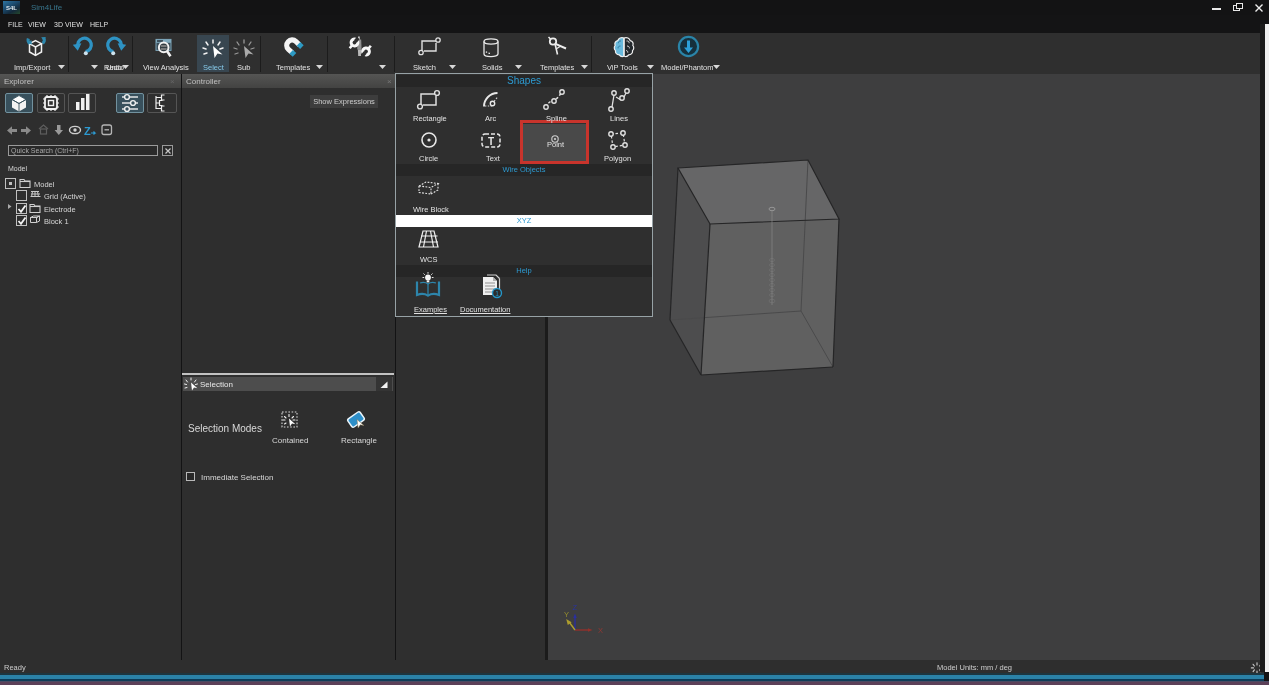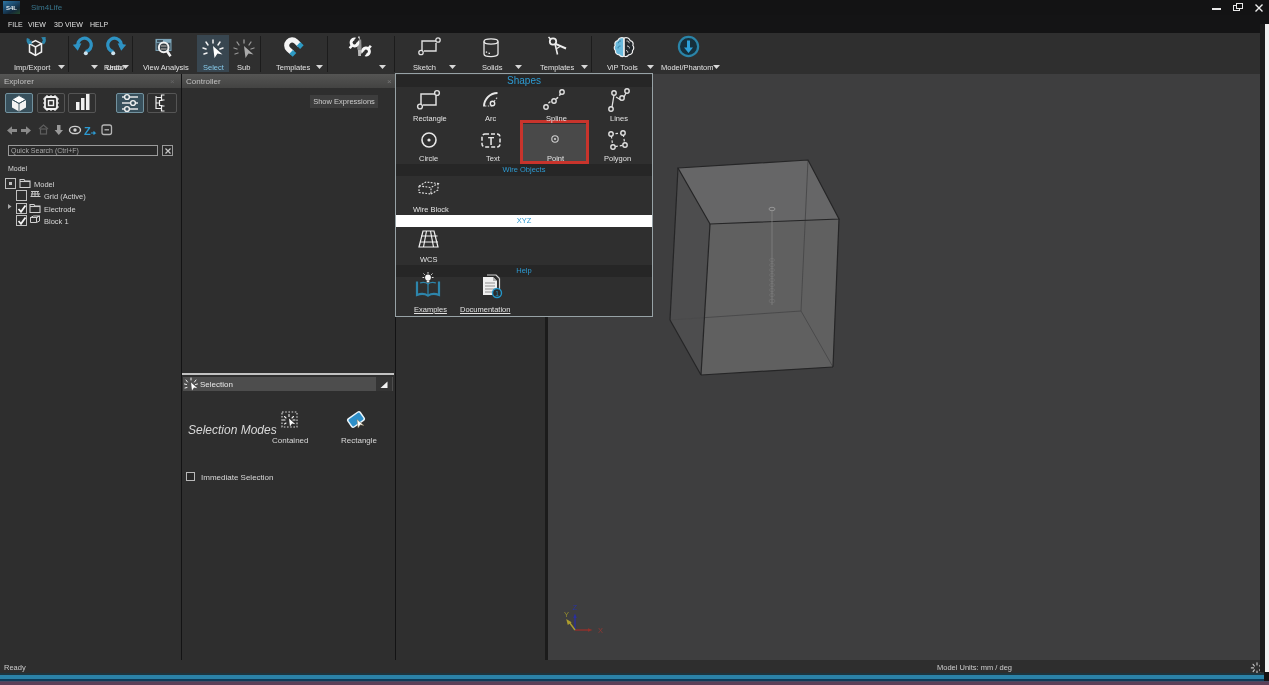--- a/index.html
+++ b/index.html
@@ -296,21 +296,21 @@
 <div class="abs" style="left:310px;top:95px;width:68px;height:13px;background:#3d3d3d;color:#cccccc;font-size:7.5px;text-align:center;line-height:13px;">Show Expressions</div>
 
 <div class="abs" style="left:182px;top:373px;width:212px;height:2px;background:#c2c2c2;"></div>
 <div class="abs" style="left:183px;top:377px;width:210px;height:14px;background:#4d4d4d;"></div>
 <div class="abs" style="left:376px;top:377px;width:16px;height:14px;background:#343434;"></div>
 <svg style="left:379px;top:380px;" width="10" height="9" viewBox="0 0 10 9">
     <polygon points="1.5,8 8.5,8 8.5,1.5" fill="#f2f2f2"></polygon>
   </svg>
 <div class="abs" style="left:200px;top:380px;color:#e8e8e8;font-size:8px;">Selection</div>
 
-<div class="abs" style="left:188px;top:423px;color:#d8d8d8;font-size:12px;font-style:italic;">Selection Modes</div>
+<div class="abs" style="left:188px;top:423px;color:#d8d8d8;font-size:10px;">Selection Modes</div>
 <div class="abs" style="left:272px;top:436px;color:#d8d8d8;font-size:8px;">Contained</div>
 <div class="abs" style="left:341px;top:436px;color:#d8d8d8;font-size:8px;">Rectangle</div>
 <div class="abs" style="left:186px;top:472px;width:9px;height:9px;border:1px solid #b8b8b8;background:#282828;"></div>
 <div class="abs" style="left:201px;top:473px;color:#d8d8d8;font-size:8px;">Immediate Selection</div>
 <svg style="left:182px;top:372px;" width="213" height="120" viewBox="0 0 213 120">
 
   <g stroke="#f0f0f0" stroke-width="1" fill="none" stroke-linecap="round">
     <line x1="9" y1="6" x2="9" y2="8"></line>
     <line x1="4" y1="8" x2="5.5" y2="10"></line>
     <line x1="2.5" y1="12" x2="4.5" y2="12.5"></line>
@@ -423,21 +423,21 @@
 
 <div class="abs" style="left:523px;top:124px;width:63px;height:38px;background:#494949;"></div>
 <div class="abs" style="left:520px;top:120px;width:69px;height:44px;border:3px solid #c8342c;"></div>
 
 <div class="lbl" style="left:413px;top:114px;">Rectangle</div>
 <div class="lbl" style="left:485px;top:114px;">Arc</div>
 <div class="lbl" style="left:546px;top:114px;">Spline</div>
 <div class="lbl" style="left:610px;top:114px;">Lines</div>
 <div class="lbl" style="left:419px;top:154px;">Circle</div>
 <div class="lbl" style="left:486px;top:154px;">Text</div>
-<div class="lbl" style="left:547px;top:154px;">Point</div>
+<div class="lbl" style="left:547px;top:140px;">Point</div>
 <div class="lbl" style="left:604px;top:154px;">Polygon</div>
 <div class="lbl" style="left:413px;top:205px;">Wire Block</div>
 <div class="lbl" style="left:420px;top:255px;">WCS</div>
 <div class="lbl" style="left:414px;top:305px;text-decoration:underline;">Examples</div>
 <div class="lbl" style="left:460px;top:305px;text-decoration:underline;">Documentation</div>
 
 <svg style="left:395px;top:73px;" width="258" height="244" viewBox="0 0 258 244">
 
   <g stroke="#e0e0e0" stroke-width="1.5" fill="none">
     <path d="M40,21 h-14 v11 M28,32 h13 v-9"></path>

